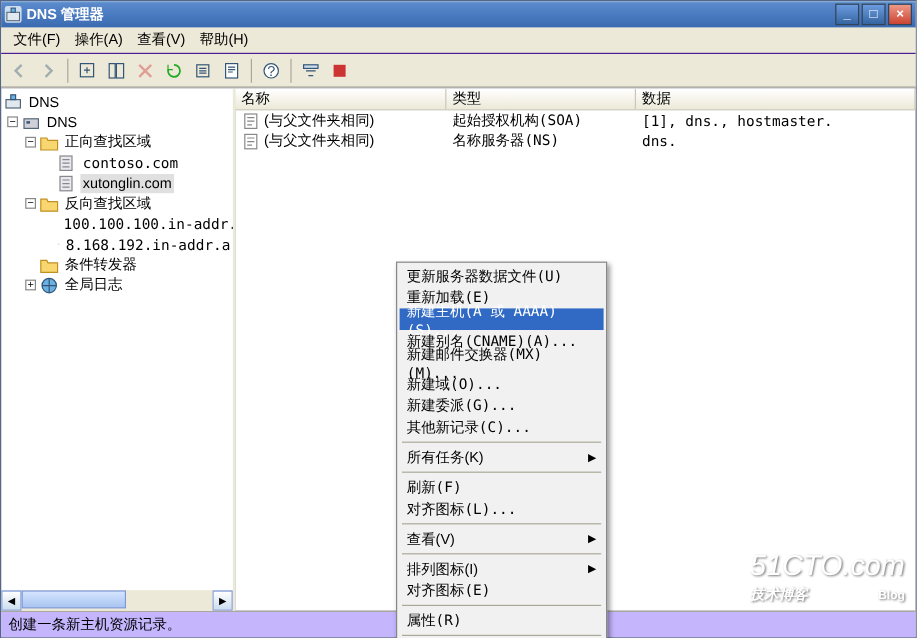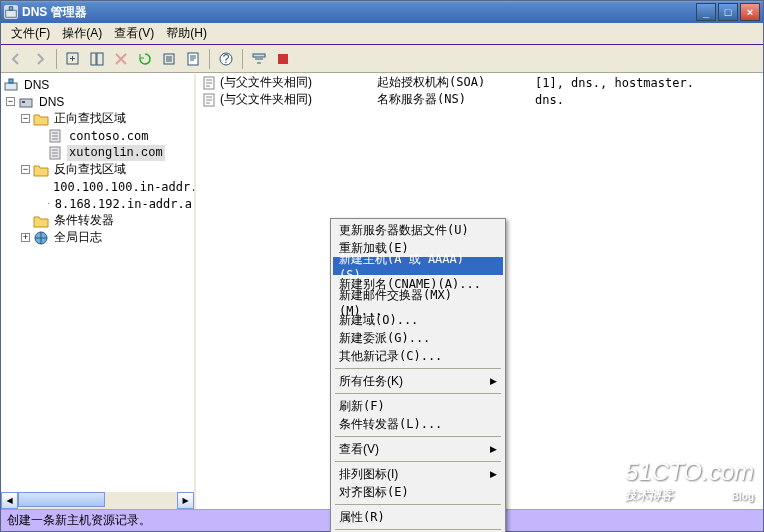--- a/index.html
+++ b/index.html
@@ -190,21 +190,21 @@
             </span>
           <span class="tlabel" style="font-family:monospace">contoso.com</span>
         </div>
         <div class="tnode" style="padding-left:47px">
           <span class="ticon">
               <svg viewBox="0 0 16 16">
                 <rect class="zone" x="2" y="2" width="10" height="12"></rect>
                 <path d="M4 5h6M4 8h6M4 11h6" stroke="#888"></path>
               </svg>
             </span>
-          <span class="tlabel sel" style="font-family:Liberation Mono, monospace">xutonglin.com</span>
+          <span class="tlabel sel" style="font-family:Liberation Sans, sans-serif">xutonglin.com</span>
         </div>
         <div class="tnode" style="padding-left:17px">
           <span class="tw">
               <span class="box">−</span>
             </span>
           <span class="ticon">
               <svg viewBox="0 0 16 16">
                 <path class="folder" d="M1 4h5l1 2h8v8H1z"></path>
               </svg>
             </span>
@@ -252,20 +252,25 @@
       <div class="hscroll">
         <div class="sarr">◀</div>
         <div class="strack">
             <div class="sthumb"></div>
           </div>
         <div class="sarr">▶</div>
       </div>
     </div>
 
     <div class="list">
+      <div class="lhdr">
+        <div class="col" style="width:176px">名称</div>
+        <div class="col" style="width:158px">类型</div>
+        <div class="col" style="flex:1">数据</div>
+      </div>
       <div class="lbody">
         <div class="lrow">
           <div class="cell" style="width:176px">
               <span class="ricon"><svg viewBox="0 0 16 16">
                   <rect x="3" y="2" width="10" height="12" fill="#fff" stroke="#888"></rect>
                   <path d="M5 5h6M5 8h6M5 11h4" stroke="#888"></path>
                 </svg></span>
               <span>(与父文件夹相同)</span>
             </div>
           <div class="cell" style="width:158px">起始授权机构(SOA)</div>
@@ -300,21 +305,21 @@
   <div class="ci">新建域(O)...</div>
   <div class="ci">新建委派(G)...</div>
   <div class="ci">其他新记录(C)...</div>
   <div class="csep"></div>
   <div class="ci">
       <span>所有任务(K)</span>
       <span class="arrow">▶</span>
     </div>
   <div class="csep"></div>
   <div class="ci">刷新(F)</div>
-  <div class="ci">条件转发器(L)...</div>
+  <div class="ci">对齐图标(L)...</div>
   <div class="csep"></div>
   <div class="ci">
       <span>查看(V)</span>
       <span class="arrow">▶</span>
     </div>
   <div class="csep"></div>
   <div class="ci">
       <span>排列图标(I)</span>
       <span class="arrow">▶</span>
     </div>

